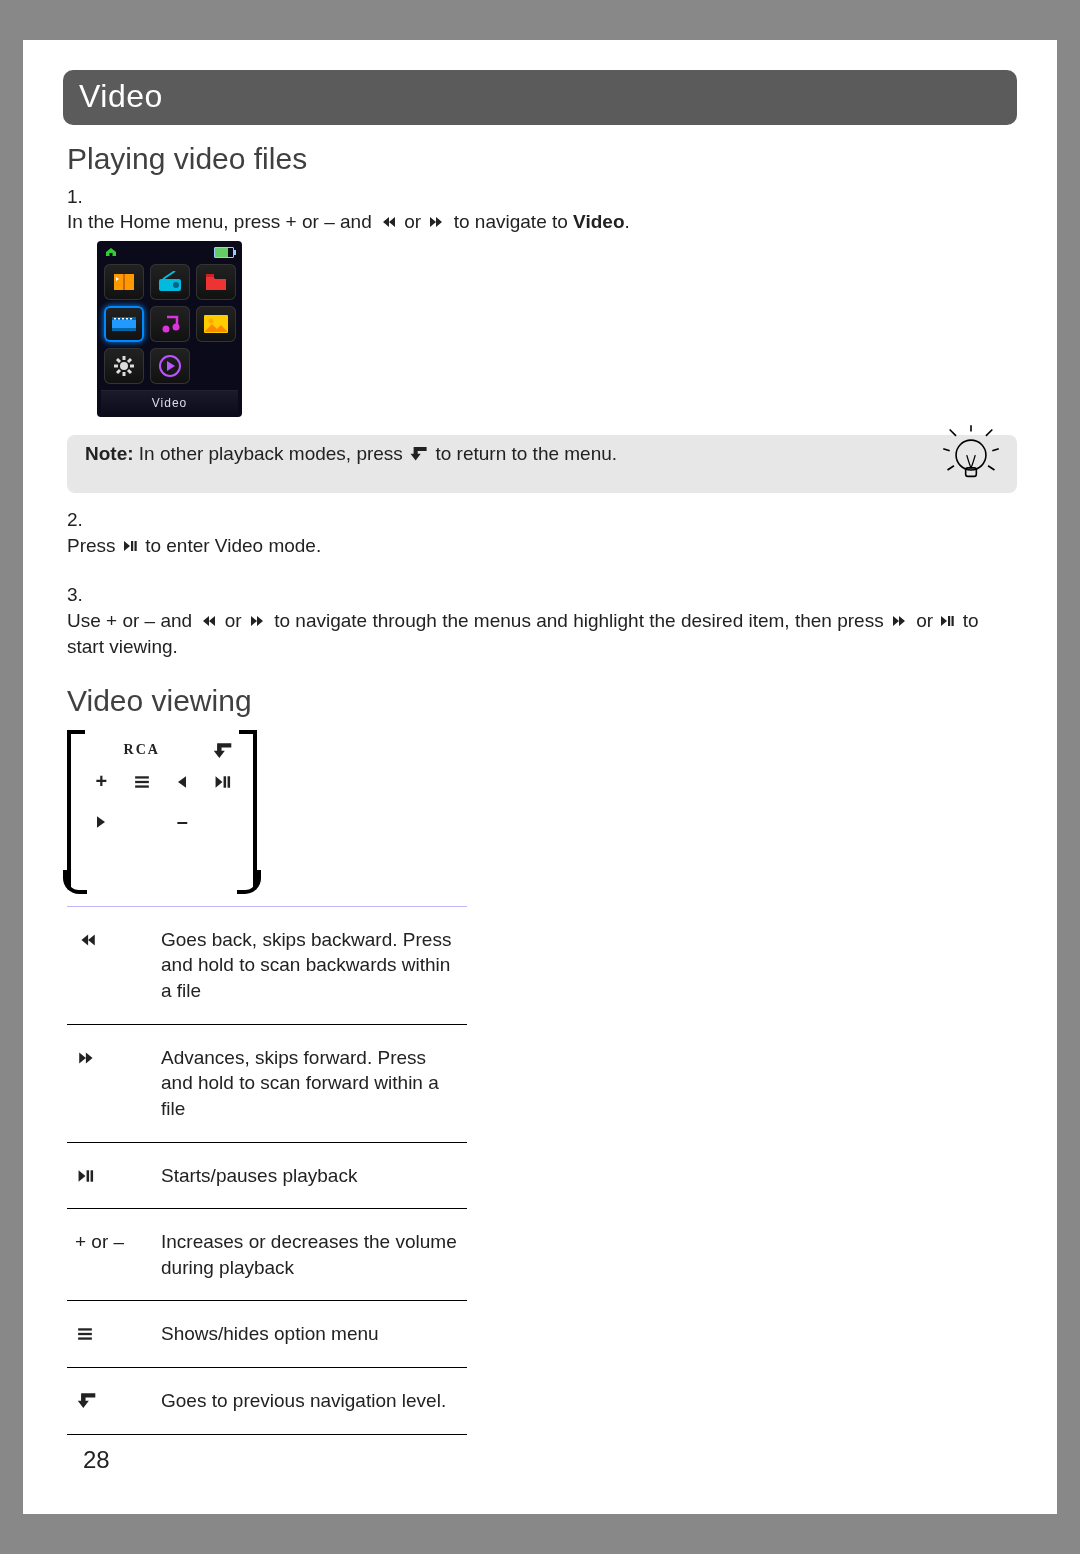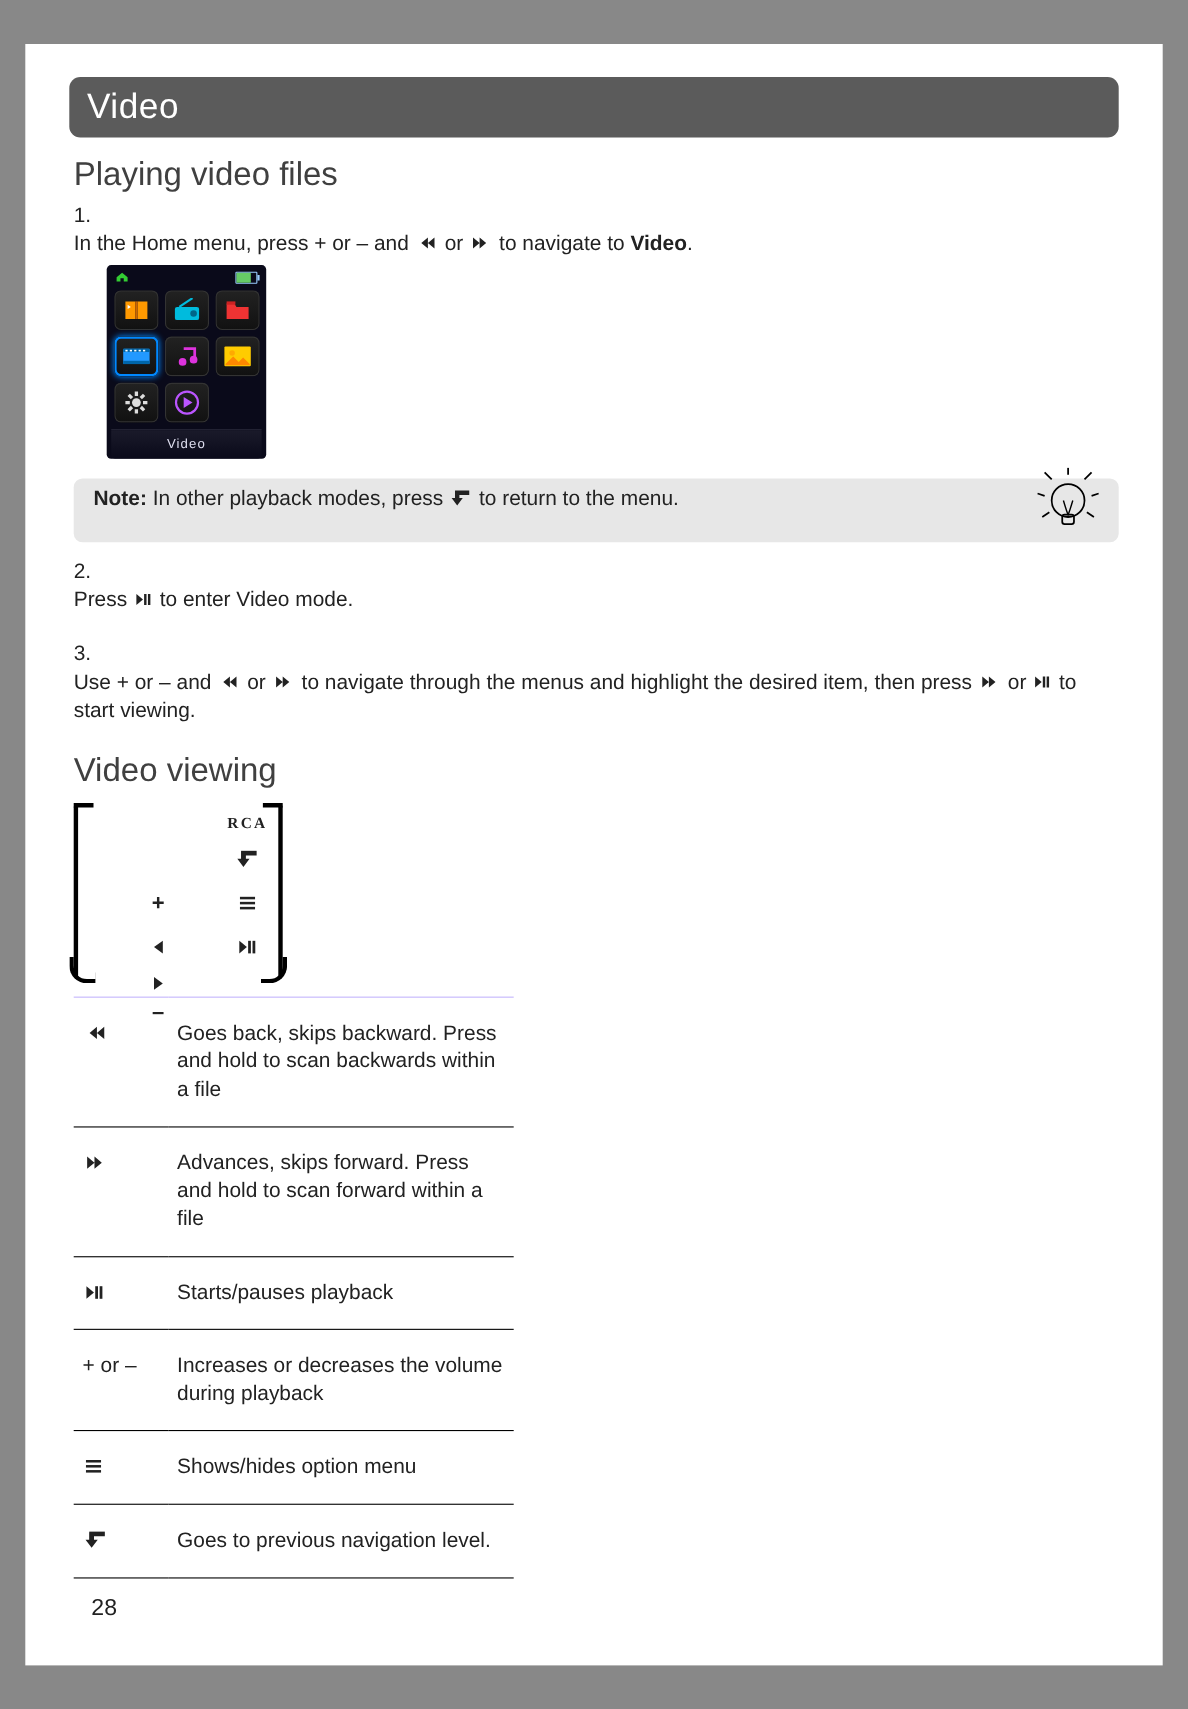--- a/index.html
+++ b/index.html
@@ -15,21 +15,21 @@
     margin: 40px auto;
     background: #fff;
     padding: 30px 40px 50px 40px;
     box-sizing: border-box;
     position: relative;
   }
   .page-num {
     position: absolute;
     bottom: 40px;
     left: 60px;
-    font-size: 21px;
+    font-size: 24px;
   }
   
   .section-pill {
     background: #5b5b5b;
     border-radius: 10px;
     padding: 8px 16px 10px 16px;
     margin-bottom: 10px;
   }
   .section-pill span {
     color: #fff;
@@ -154,21 +154,21 @@
   .controller .corner-br { right:-4px; border-left:none; border-bottom-right-radius:16px; }
   .controller .top-gap-l, .controller .top-gap-r {
     position:absolute; top:0; height:4px; width:18px; background:#000;
   }
   .controller .top-gap-l { left:0; border-top-left-radius:4px; }
   .controller .top-gap-r { right:0; border-top-right-radius:4px; }
   .controller .inner {
     position: absolute;
     left: 14px; right: 14px; top: 10px; bottom: 0;
     display: grid;
-    grid-template-columns: 1fr;
+    grid-template-columns: 1fr 1fr 1fr 1fr;
     grid-template-rows: 22px 40px 40px 40px;
     align-items: center;
     justify-items: center;
     text-align: right;
   }
   .controller .rca-logo {
     grid-column: 2; grid-row: 1;
     font-family: serif;
     font-weight: bold;
     font-size: 14px;

